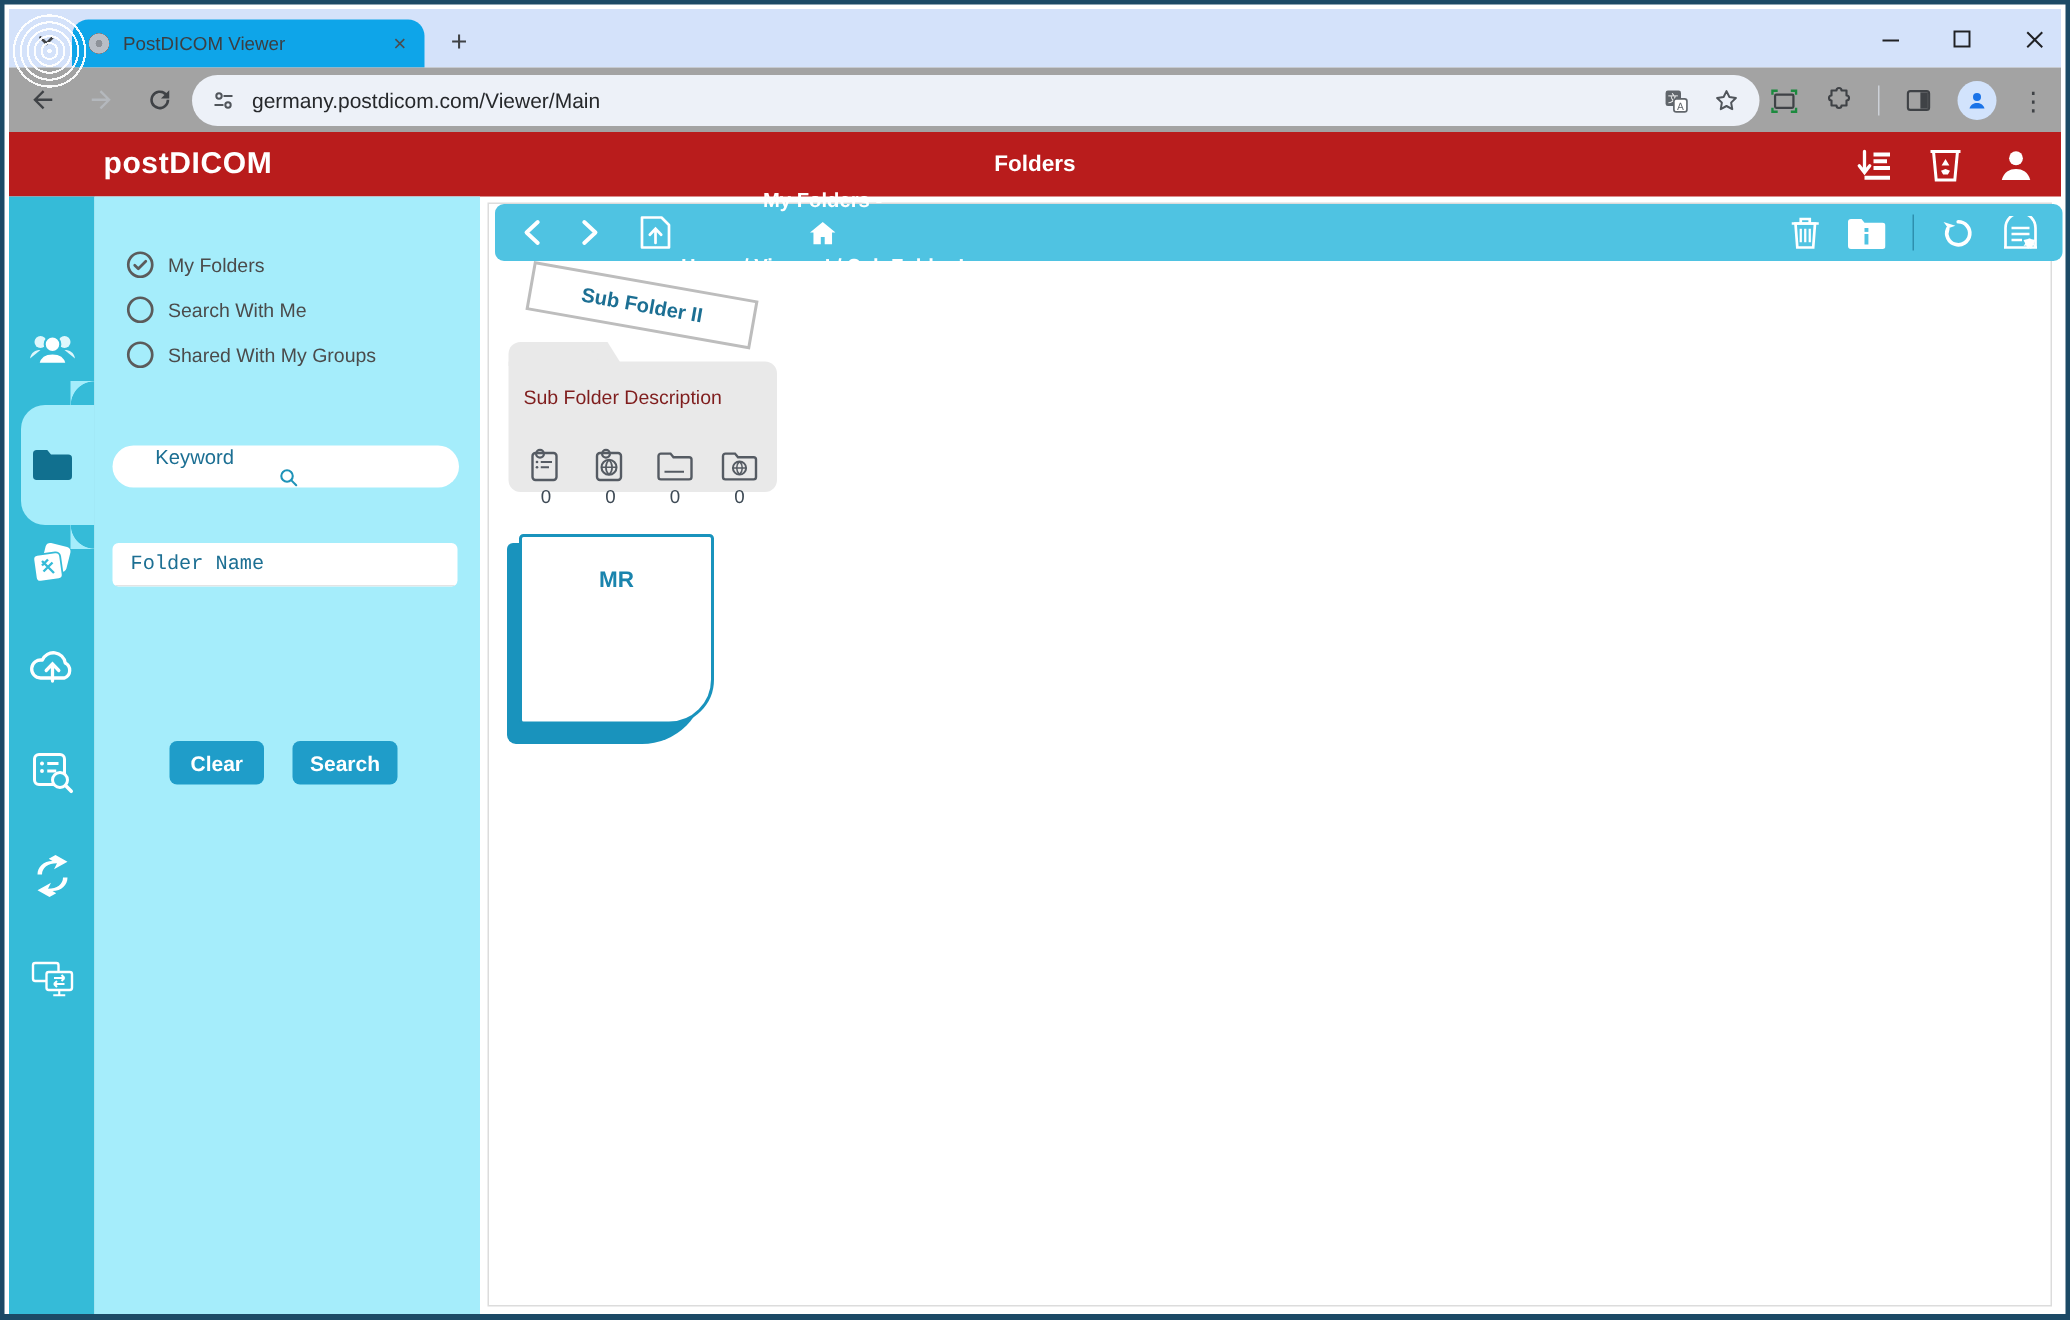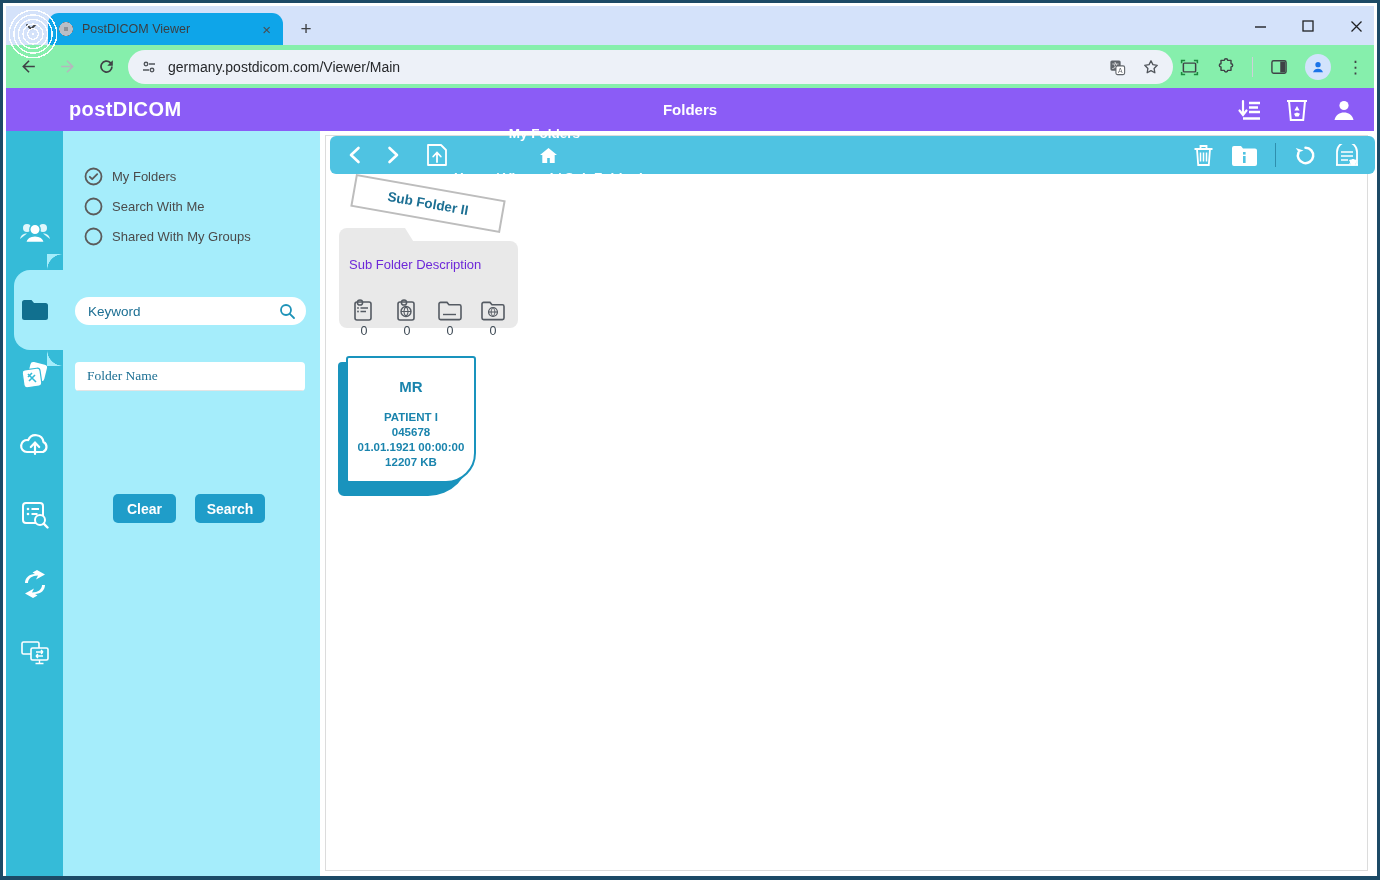--- a/index.html
+++ b/index.html
@@ -18,32 +18,32 @@
   .tabstrip { position:absolute; left:3px; top:3px; right:3px; height:39px; background:#d4e2fa; }
   .tab-search { position:absolute; left:11px; top:8px; width:28px; height:26px; border-radius:8px; display:flex; align-items:center; justify-content:center; color:#404346; }
   .tab { position:absolute; left:42px; top:7px; width:235px; height:32px; background:#0ea5e9; border-radius:11px 11px 0 0; display:flex; align-items:center; padding:0 10px; }
   .favicon { width:16px; height:16px; border-radius:50%; background:radial-gradient(circle at 50% 50%, #8d9299 20%, #b9bec6 21%, #b9bec6 58%, transparent 60%), repeating-radial-gradient(circle, #777c83 0 1px, transparent 1px 3px); margin-right:8px; flex:0 0 16px; }
   .tab-title { font-size:12.5px; color:#3b3e42; flex:1; white-space:nowrap; overflow:hidden; }
   .tab-close { color:#4a4d51; font-size:15px; padding:0 2px; cursor:default; }
   .newtab-btn { position:absolute; left:288px; top:11px; font-size:19px; color:#404346; width:24px; height:24px; display:flex; align-items:center; justify-content:center; }
   .win-controls { position:absolute; right:8px; top:6px; display:flex; gap:28px; align-items:center; height:28px; color:#202124; }
   .win-controls .wc { width:20px; height:20px; display:flex; align-items:center; justify-content:center; }
 
-  .toolbar { position:absolute; left:3px; top:42px; right:3px; height:43px; background:#86efac; display:flex; align-items:center; }
+  .toolbar { position:absolute; left:3px; top:42px; right:3px; height:43px; background:#a3a3a3; display:flex; align-items:center; }
   .nav-ic { width:34px; height:34px; display:flex; align-items:center; justify-content:center; margin-left:5px; border-radius:50%; }
   .urlbar { position:absolute; left:122px; top:5px; width:1045px; height:34px; background:#edf1f8; border-radius:17px; display:flex; align-items:center; padding:0 12px; }
   .url-text { font-size:14px; color:#26282b; margin-left:10px; flex:1; }
   .urlbar-right { display:flex; align-items:center; gap:14px; }
   .tb-right { position:absolute; right:10px; top:4px; height:36px; display:flex; align-items:center; gap:16px; }
   .tb-divider { width:1px; height:20px; background:#cdd1d8; }
   .avatar-chip { width:26px; height:26px; border-radius:50%; background:#d2e3fc; display:flex; align-items:center; justify-content:center; }
   .kebab { font-size:17px; color:#3f4246; letter-spacing:0; line-height:1; }
 
   
-  .app-header { position:absolute; left:3px; top:85px; right:3px; height:43px; background:#8b5cf6; }
+  .app-header { position:absolute; left:3px; top:85px; right:3px; height:43px; background:#b91c1c; }
   .brand { position:absolute; left:63px; top:0; height:43px; display:flex; align-items:center; color:#fff; font-size:20px; font-weight:700; letter-spacing:.4px; }
   .page-title { position:absolute; left:0; right:0; top:0; height:43px; display:flex; align-items:center; justify-content:center; color:#fff; font-size:15px; font-weight:700; }
   .header-actions { position:absolute; right:18px; top:0; height:43px; display:flex; align-items:center; gap:24px; }
   .logo-sphere { position:absolute; left:5px; top:3px; width:50px; height:56px; z-index:30;
     border-radius:50%;
     background:
       radial-gradient(circle at 50% 50%, rgba(255,255,255,0) 0 0),
       repeating-radial-gradient(circle at 50% 50%, rgba(255,255,255,.95) 0 1.4px, transparent 1.4px 4.6px);
     -webkit-mask:radial-gradient(circle at 50% 50%, #000 68%, transparent 70%);
     mask:radial-gradient(circle at 50% 50%, #000 68%, transparent 70%);
@@ -53,45 +53,45 @@
   .rail { position:absolute; left:3px; top:128px; width:57px; bottom:0; background:#35bbd8; }
   .rail-item { position:absolute; left:0; width:57px; height:44px; display:flex; align-items:center; justify-content:center; color:#fff; }
   .rail-active-bg { position:absolute; left:8px; width:49px; height:80px; top:139px; background:#a5edfb; border-radius:16px 0 0 16px; }
   .rail-active-bg:before, .rail-active-bg:after { content:""; position:absolute; right:0; width:16px; height:16px; background:radial-gradient(circle at 0 0, transparent 15.5px, #a5edfb 16px); }
   .rail-active-bg:before { top:-16px; transform:scaleY(-1) scaleX(-1); }
   .rail-active-bg:after { bottom:-16px; transform:scaleX(-1); }
 
   
   .sidebar { position:absolute; left:60px; top:128px; width:257px; bottom:0; background:#a5edfb; }
   .radio-row { position:absolute; left:21px; display:flex; align-items:center; gap:9px; color:#4b4b4b; font-size:13px; height:22px; }
-  .keyword-wrap { position:absolute; left:12px; top:166px; width:231px; height:28px; background:#fff; border-radius:14px; display:flex; align-items:center; padding:0 10px 0 13px; }
+  .keyword-wrap { position:absolute; left:12px; top:166px; width:231px; height:28px; background:#fff; border-radius:14px; display:flex; align-items:center; padding:0 10px 0 13px;flex-direction:column; }
   .keyword-wrap input { border:none; outline:none; flex:1; font-size:13.5px; color:#1c6f93; background:transparent; font-family:inherit; }
   .keyword-wrap input::placeholder { color:#1c6f93; opacity:1; }
   .fields-box { position:absolute; left:12px; top:231px; width:230px; background:#fff; border-radius:4px; overflow:hidden; }
-  .fields-box input { display:block; width:100%; height:29px; border:none; outline:none; padding:0 12px; font-size:13.5px; color:#1c6f93; font-family:Liberation Serif, serif; background:transparent; }
+  .fields-box input { display:block; width:100%; height:29px; border:none; outline:none; padding:0 12px; font-size:13.5px; color:#1c6f93; font-family:Liberation Mono, monospace; background:transparent; }
   .fields-box input::placeholder { color:#1c6f93; opacity:1; }
   .fields-box .row1 { border-bottom:1px solid #e4e4e4; }
   .btn { position:absolute; top:363px; height:29px; border:none; border-radius:5px; background:#1f9dc9; color:#fff; font-size:14px; font-weight:700; font-family:inherit; display:flex; align-items:center; justify-content:center; cursor:pointer; }
 
   
   .content { position:absolute; left:322px; top:132px; width:1052px; bottom:5px; }
   .panel { position:absolute; left:0; top:0; width:1043px; bottom:0; background:#fff; border:1px solid #dcdcdc; }
   .crumbbar { position:absolute; left:5px; top:1px; width:1045px; height:38px; background:#4fc3e2; border-radius:6px; display:flex; align-items:center; color:#fff; z-index:5; }
   .crumb-left { display:flex; align-items:center; gap:26px; padding-left:18px; }
   .crumb-text { display:flex; align-items:center; gap:7px; font-size:13.5px; font-weight:700; margin-left:6px; white-space:nowrap;flex-direction:column; }
   .crumb-right { margin-left:auto; display:flex; align-items:center; gap:18px; padding-right:16px; }
   .crumb-divider { width:1px; height:24px; background:#2e8fae; }
 
   
   .foldercard-label { position:absolute; left:27px; top:52px; width:152px; height:33px; background:#fff; border:2px solid #bdbdbd; transform:rotate(10deg); display:flex; align-items:center; justify-content:center; font-size:13.5px; font-weight:700; color:#1c6f93; z-index:1; }
   .foldercard { position:absolute; left:14px; top:93px; width:179px; height:100px; z-index:2; }
   .fc-tab { position:absolute; left:0; top:0; width:64px; height:16px; background:#e9e9e9; border-radius:8px 2px 0 0; }
   .fc-tab-slant { position:absolute; left:52px; top:0; width:14px; height:16px; background:#e9e9e9; transform:skewX(32deg); transform-origin:0 0; }
   .fc-body { position:absolute; left:0; top:13px; width:179px; height:87px; background:#e9e9e9; border-radius:0 8px 8px 8px; }
-  .fc-desc { position:absolute; left:10px; top:16px; font-size:13px; color:#6d28d9; white-space:nowrap; }
+  .fc-desc { position:absolute; left:10px; top:16px; font-size:13px; color:#7f1d1d; white-space:nowrap; }
   .fc-stats { position:absolute; left:10px; right:10px; top:57px; display:flex; justify-content:space-between; }
   .fc-cell { width:30px; display:flex; flex-direction:column; align-items:center; gap:2px; color:#555b63; }
   .fc-count { font-size:12.5px; color:#3e4a55; }
 
   
   .mrcard { position:absolute; left:21px; top:221px; width:130px; height:127px; z-index:2; }
   .mrcard:before { content:""; position:absolute; left:-8px; top:6px; width:132px; height:134px; background:#1993bd; border-radius:4px 4px 42px 6px; }
   .mr-inner { position:absolute; left:0; top:0; width:130px; height:127px; background:#fff; border:2px solid #1993bd; border-radius:3px 3px 30px 3px; text-align:center; color:#1a84ad; }
   .mr-modality { margin-top:20px; font-size:15px; font-weight:700; }
   .mr-lines { margin-top:15px; font-size:11.5px; line-height:15px; font-weight:700; }
@@ -402,21 +402,15 @@
             </svg>
           <span class="fc-count">0</span>
         </div>
       </div>
     </div>
   </div>
 
   <div class="mrcard">
     <div class="mr-inner">
       <div class="mr-modality">MR</div>
-      <div class="mr-lines">
-        <div>PATIENT I</div>
-        <div>045678</div>
-        <div>01.01.1921 00:00:00</div>
-        <div>12207 KB</div>
-      </div>
     </div>
   </div>
 </div>
 
 </body></html>

